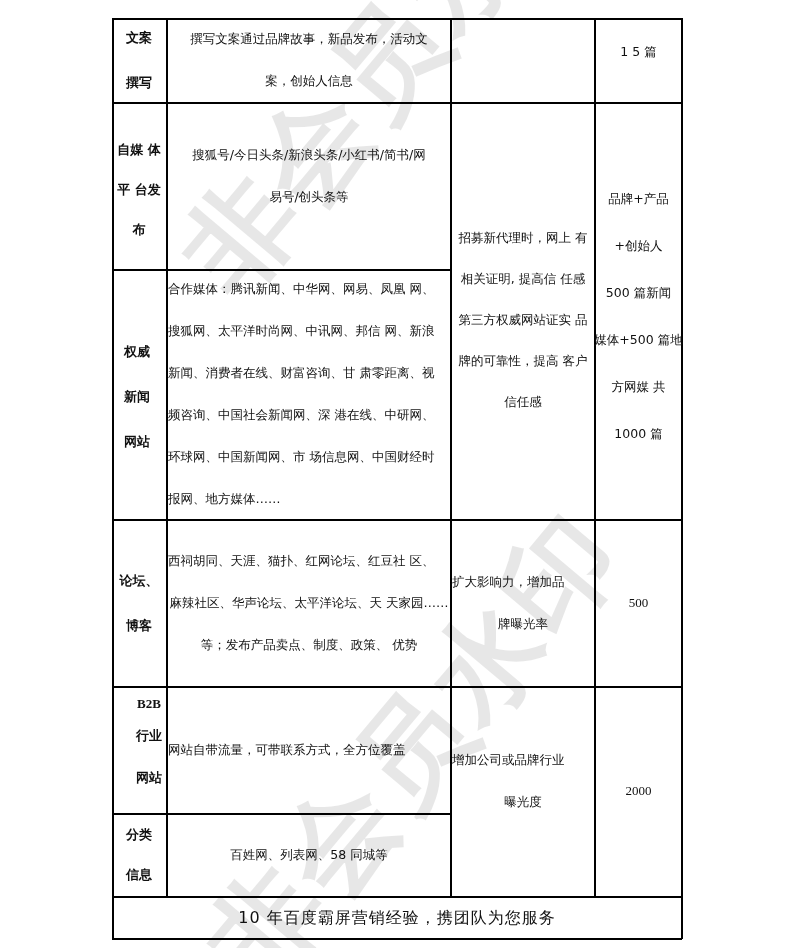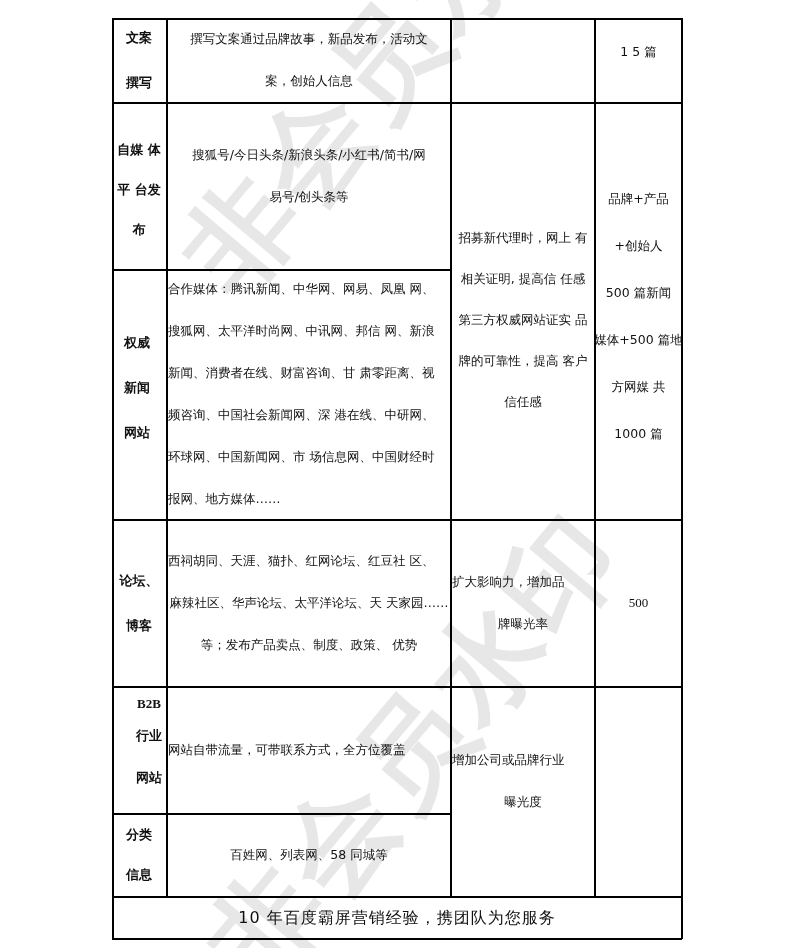--- a/index.html
+++ b/index.html
@@ -62,21 +62,21 @@
   <div class="cell label tight" style="left:112px; top:102px; width:54px; height:167px; padding-top:8px;">
     <span>自媒 体</span>
     <span>平 台发</span>
     <span>布</span>
   </div>
   <div class="cell desc center" style="left:166px; top:102px; width:284px; height:167px; padding-bottom:20px;">
     <span>搜狐号/今日头条/新浪头条/小红书/简书/网</span>
     <span>易号/创头条等</span>
   </div>
 
-  <div class="cell label" style="left:112px; top:265px; width:50px; height:250px; padding-bottom:6px;">
+  <div class="cell label" style="left:112px; top:274px; width:50px; height:250px; padding-bottom:6px;">
     <span>权威</span>
     <span>新闻</span>
     <span>网站</span>
   </div>
   <div class="cell desc left" style="left:166px; top:269px; width:284px; height:250px;">
     <span>合作媒体：腾讯新闻、中华网、网易、凤凰 网、</span>
     <span>搜狐网、太平洋时尚网、中讯网、邦信 网、新浪</span>
     <span>新闻、消费者在线、财富咨询、甘 肃零距离、视</span>
     <span>频咨询、中国社会新闻网、深 港在线、中研网、</span>
     <span>环球网、中国新闻网、市 场信息网、中国财经时</span>
@@ -130,18 +130,21 @@
     <span style="line-height:40px;">信息</span>
   </div>
   <div class="cell desc center" style="left:166px; top:813px; width:284px; height:83px;">
     <span>百姓网、列表网、58 同城等</span>
   </div>
 
   <div class="cell desc center" style="left:450px; top:686px; width:144px; height:210px; padding-bottom:20px;">
     <span style="text-align:left; align-self:flex-start;">增加公司或品牌行业</span>
     <span>曝光度</span>
   </div>
+  <div class="cell desc center" style="left:594px; top:686px; width:87px; height:210px;">
+    <span style="font-family:'Liberation Serif', serif; font-size:13px;">2000</span>
+  </div>
 
   <div class="cell footer" style="left:112px; top:896px; width:570px; height:44px;">
     <span>10 年百度霸屏营销经验，携团队为您服务</span>
   </div>
 
 </div>
 
 </body></html>

